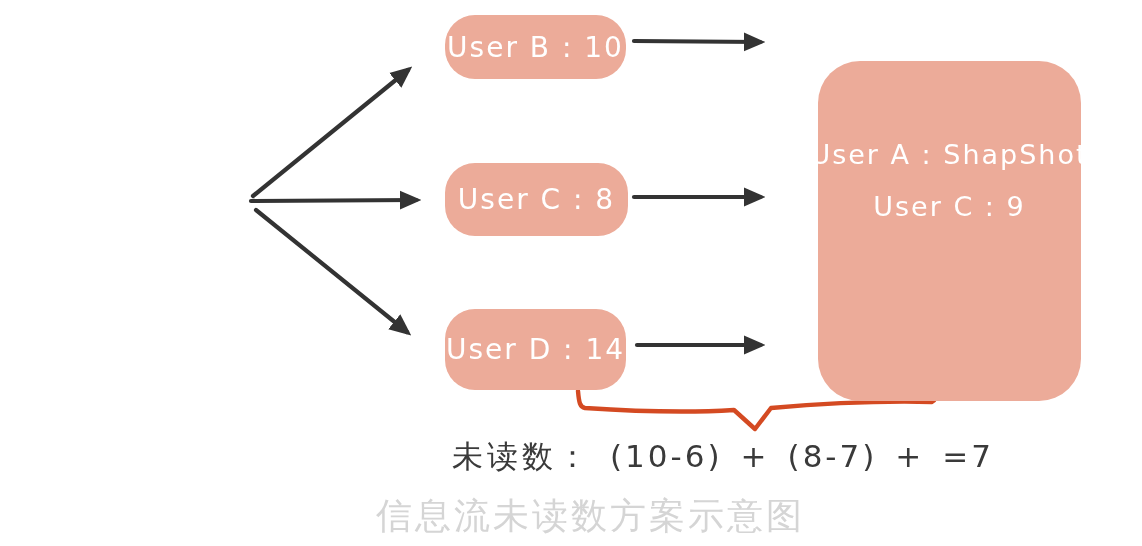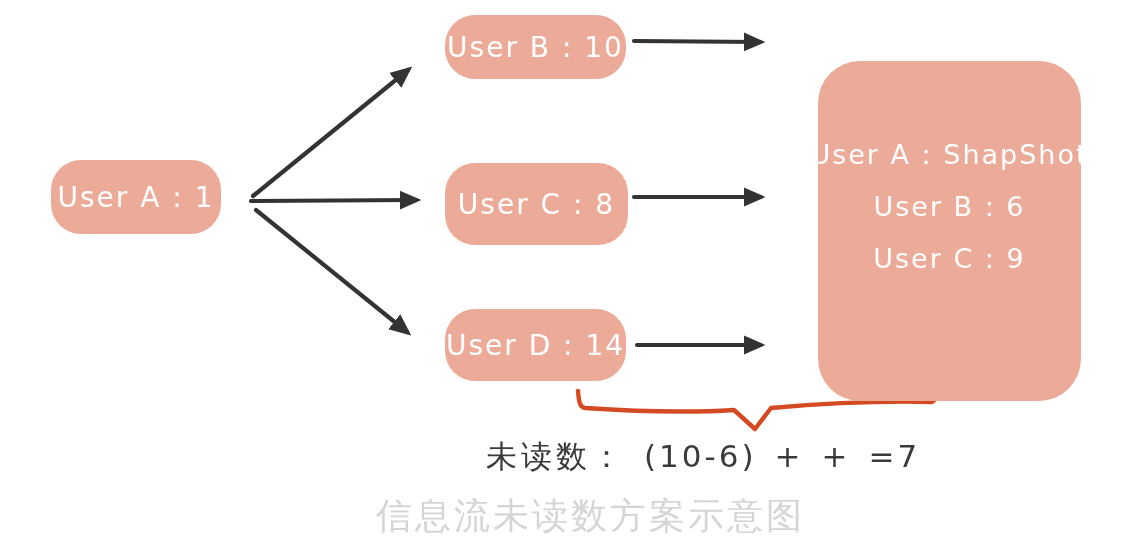--- a/index.html
+++ b/index.html
@@ -31,22 +31,22 @@
     justify-content: center;
     text-align: center;
     letter-spacing: 2px;
   }
   .node-small {
     border-radius: 30px;
     font-size: 28px;
   }
   .node-a { left: 51px;  top: 160px; width: 170px; height: 74px; }
   .node-b { left: 445px; top: 15px;  width: 181px; height: 64px; }
-  .node-c { left: 445px; top: 163px; width: 183px; height: 82px; }
-  .node-d { left: 445px; top: 309px; width: 181px; height: 72px; text-align: center; }
+  .node-c { left: 445px; top: 163px; width: 183px; height: 73px; }
+  .node-d { left: 445px; top: 309px; width: 181px; height: 81px; text-align: center; }
   .node-result {
     left: 818px; top: 25px; width: 263px; height: 340px;
     border-radius: 42px;
     font-size: 27px;
     flex-direction: column;
     justify-content: flex-start;
     padding-top: 68px;
     box-sizing: border-box;
     margin-top: 36px;
   }
@@ -59,21 +59,21 @@
     left: 452px;
     top: 436px;
     display: flex;
     align-items: baseline;
     gap: 18px;
     font-size: 31px;
     color: var(--formula-text, #3a3a3a);
     white-space: nowrap;
   }
   .formula .term { letter-spacing: 3px; }
-  .formula .label { letter-spacing: 4px; margin-left: 34px; }
+  .formula .label { letter-spacing: 4px; }
   .caption {
     position: absolute;
     left: 376px;
     top: 492px;
     font-size: 36px;
     letter-spacing: 3px;
     color: var(--caption-text, #d5d5d5);
     white-space: nowrap;
   }
 </style>
@@ -97,45 +97,42 @@
     <path d="M634,197 L760,197" stroke="#333333" stroke-width="4.2" fill="none" stroke-linecap="round" marker-end="url(#ah)"></path>
     <path d="M637,345 L760,345" stroke="#333333" stroke-width="4.2" fill="none" stroke-linecap="round" marker-end="url(#ah)"></path>
 
     <path d="M578,391 C579,403 580,407 585,408
              C645,412 702,412 734,410
              L755,429 L771,408
              C828,403 892,401 932,402
              C935,401 937,396 938,389" stroke="#d44a22" stroke-width="4.4" fill="none" stroke-linecap="round" stroke-linejoin="round"></path>
   </svg>
 
-  <div class="node node-small node-a">
-    <span>User A : 1</span>
-  </div>
 
   <div class="node node-small node-b">
     <span>User B : 10</span>
   </div>
 
   <div class="node node-small node-c">
     <span>User C : 8</span>
   </div>
 
   <div class="node node-small node-d">
     <span>User D : 14</span>
   </div>
 
   <div class="node node-result">
     <div class="snap-line">User A : ShapShot</div>
-    <div class="snap-line">User B : 6</div>
     <div class="snap-line">User C : 9</div>
   </div>
 
   <div class="formula">
     <span class="label">未读数：</span>
     <span class="term">(10-6)</span>
     <span class="term">+</span>
+    <span class="term">(8-7)</span>
     <span class="term">+</span>
     <span class="term">=7</span>
   </div>
 
   <div class="caption">信息流未读数方案示意图</div>
 
 </div>
 
 </body></html>

